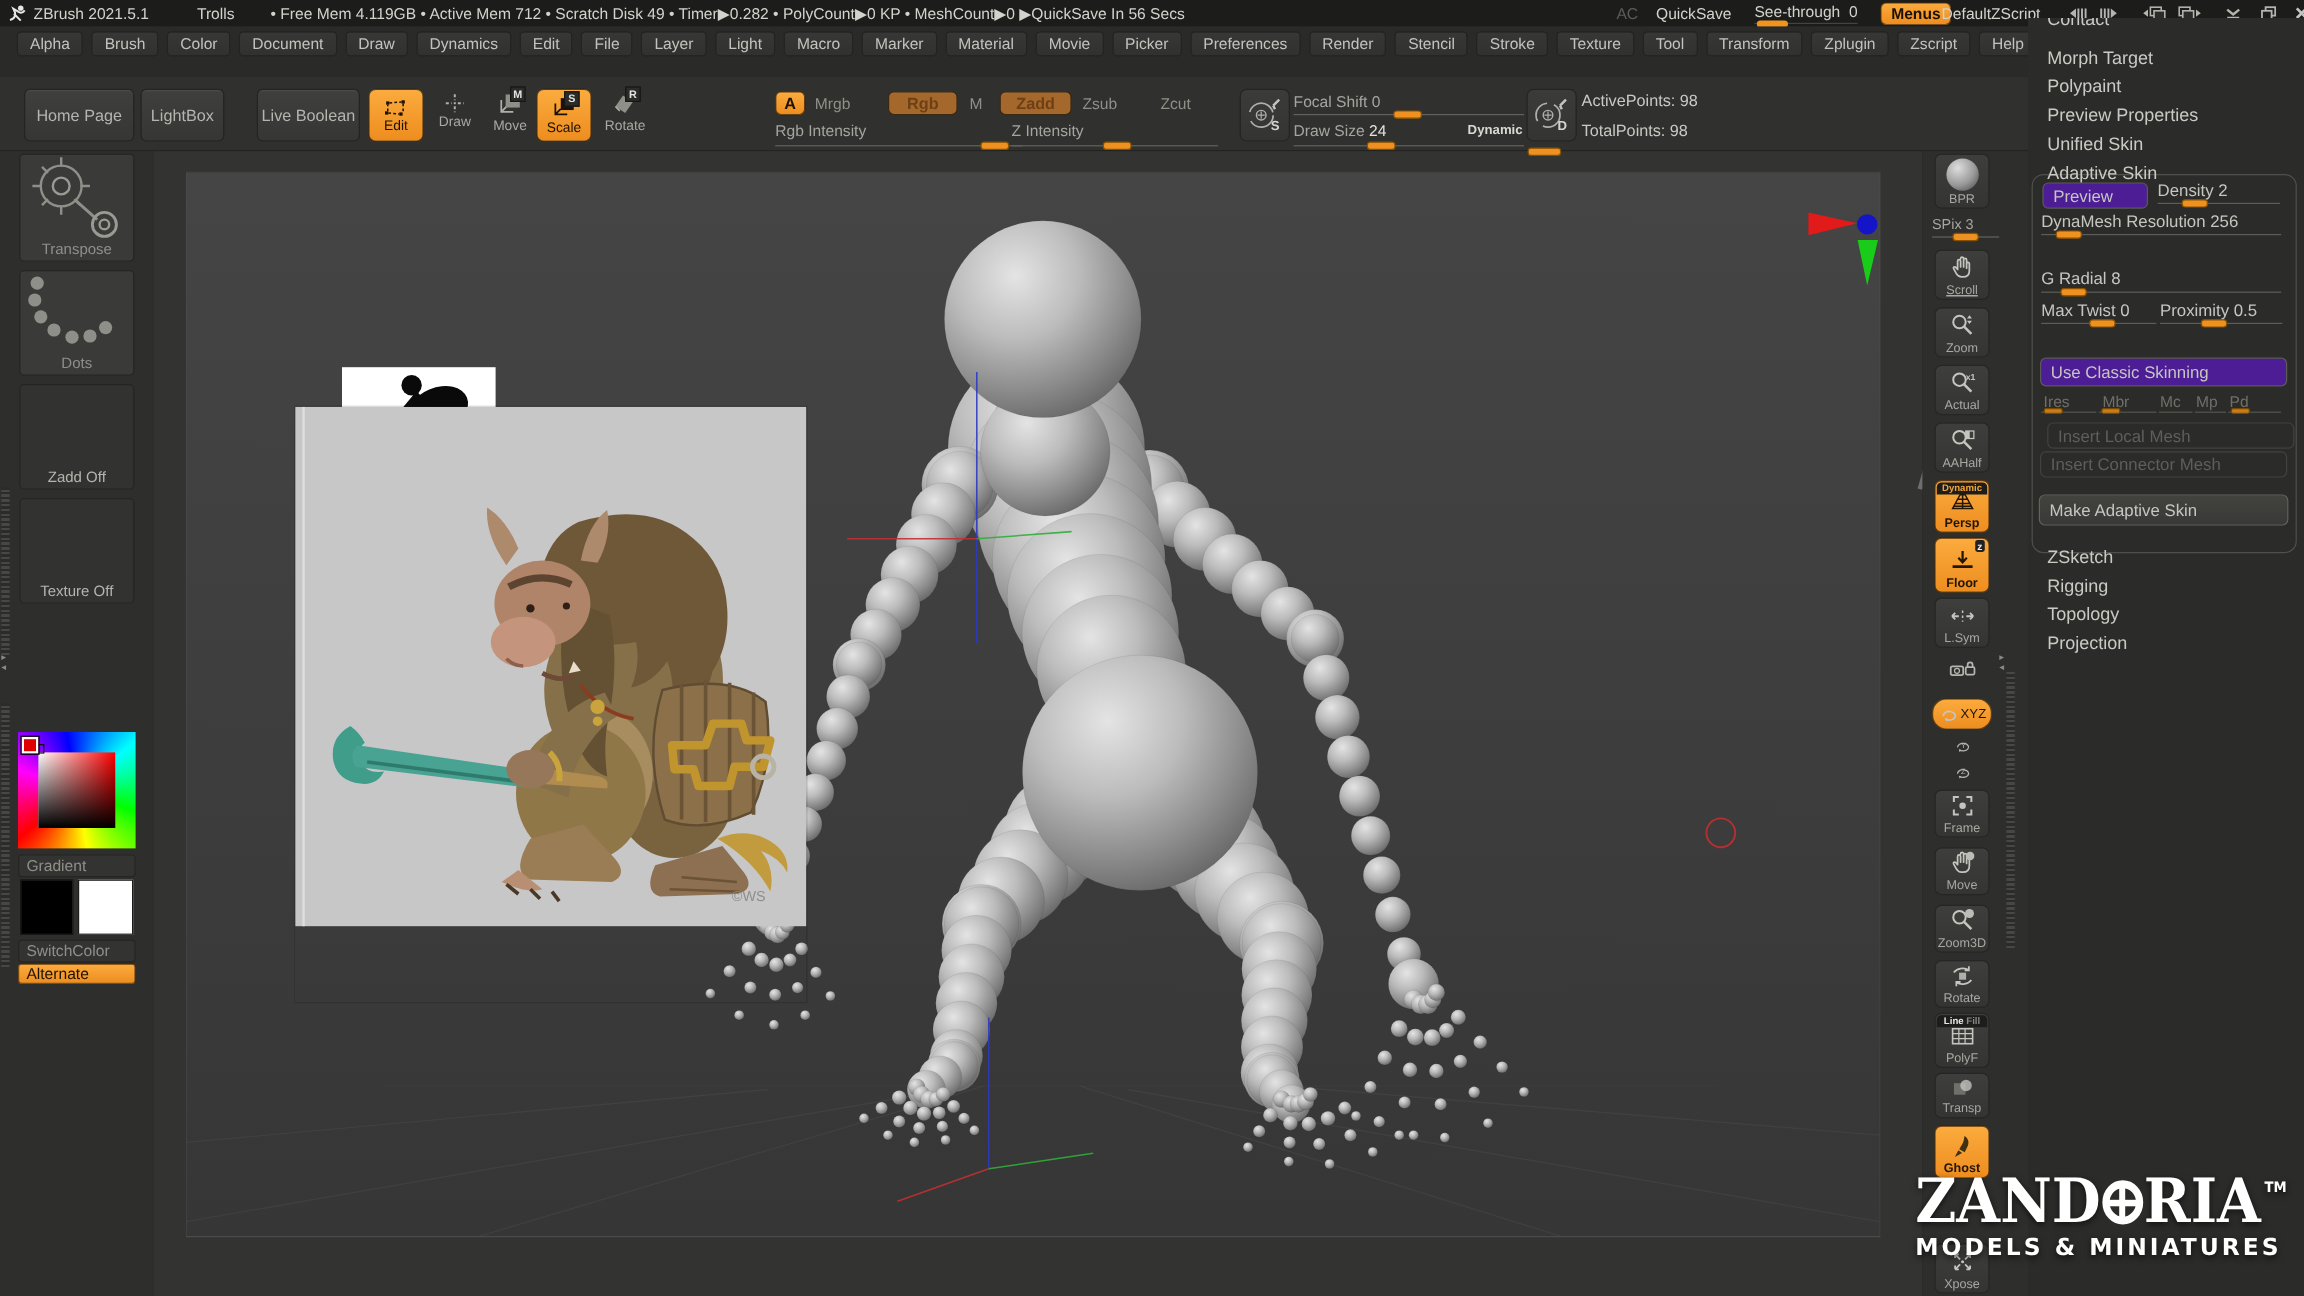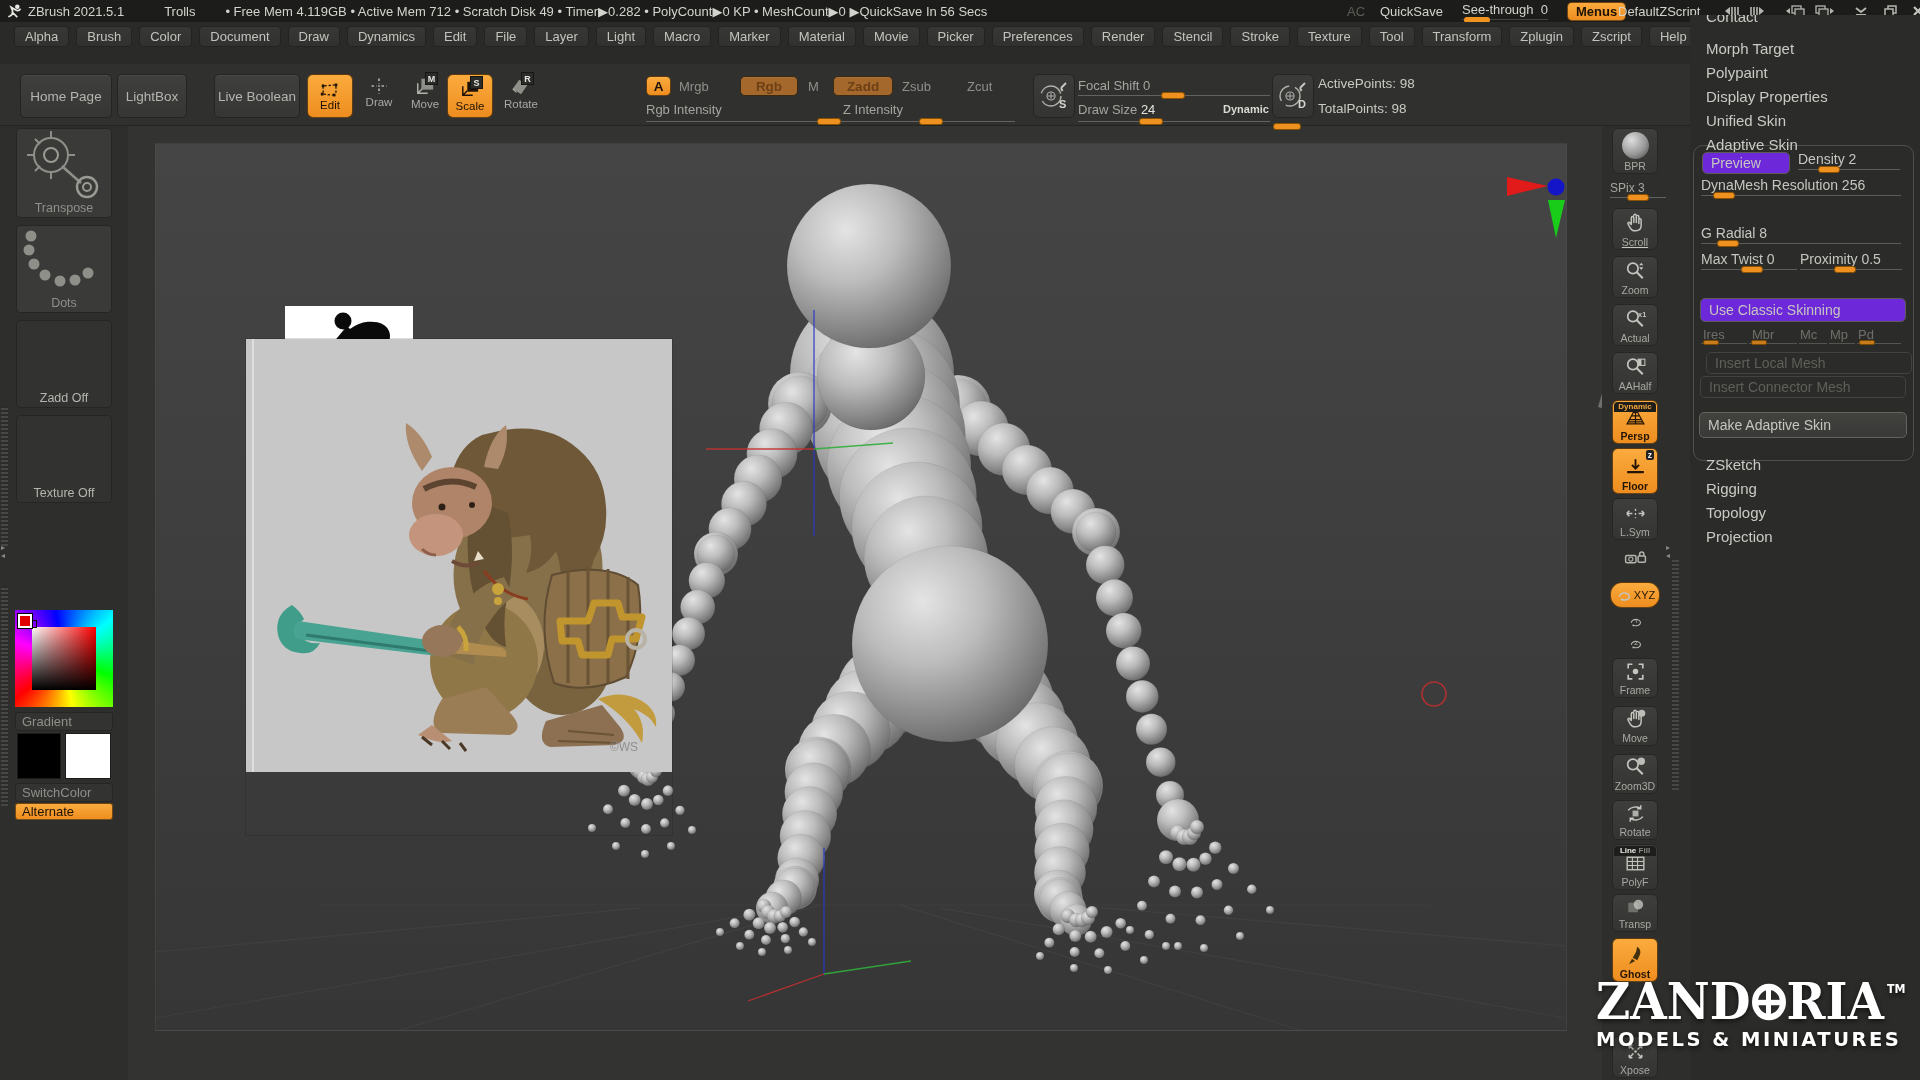--- a/index.html
+++ b/index.html
@@ -105,21 +105,21 @@
   .rs-slider .s-label{font-size:12px;color:#a5a5a0;text-align:left}
   .sphico{border-radius:50%;background:radial-gradient(circle at 35% 30%,#dedede,#999 55%,#4a4a4a 95%)}
 
   
   #panel{position:absolute;left:1690px;top:15px;width:230px;height:1065px;background:#2b2b29}
   .p-item{position:absolute;left:16px;font-size:15px;color:#cacac5;white-space:nowrap}
   #p-clipped{position:absolute;left:16px;top:0px;height:11px;overflow:hidden}
   #p-clipped span{display:block;transform:translateY(-7px);font-size:15px;color:#cacac5}
   #as-section{position:absolute;left:3px;top:130px;width:221px;height:316px;border:1px solid #4f4f4b;border-radius:10px}
   .p-btn{position:absolute;border:1px solid #5a5a56;border-radius:5px;font-size:14px;color:#c6c6c1;
-    background:#6d28d9;display:flex;align-items:center;padding:0 8px}
+    background:#4c1d95;display:flex;align-items:center;padding:0 8px}
   .p-btn.raised{background:linear-gradient(#42423f,#393937);border-color:#62625e}
   .p-btn.disabled{border-color:#42423e;color:#5f5f5a;background:transparent}
   .p-slider{position:absolute}
   .p-slider .s-label{font-size:14px;color:#c6c6c1;white-space:nowrap}
   .p-slider .s-track{position:absolute;left:0;right:0;bottom:0;height:1px;background:#5c5c58}
   .p-slider .s-handle{position:absolute;bottom:-3px;width:22px;height:7px;border-radius:3px;background:#ee9121;border:1px solid #8a5200}
   .mini-lbl{position:absolute;font-size:13px;color:#6f6f6a}
   .mini-track{position:absolute;height:1px;background:#55554f}
   .mini-handle{position:absolute;width:16px;height:5px;border-radius:2px;background:#c87c1c;border:1px solid #7a4a00}
 
@@ -823,21 +823,21 @@
         <span class="rs-label">Xpose</span>
       </div>
     </div>
 
   <div id="panel">
     <div id="p-clipped">
         <span>Contact</span>
       </div>
     <div class="p-item" style="top:25px">Morph Target</div>
     <div class="p-item" style="top:49px">Polypaint</div>
-    <div class="p-item" style="top:73px">Display Properties</div>
+    <div class="p-item" style="top:73px">Preview Properties</div>
     <div class="p-item" style="top:97px">Unified Skin</div>
 
     <div id="as-section"></div>
     <div class="p-item" style="top:121px">Adaptive Skin</div>
 
     <div class="p-btn" style="left:12px;top:137px;width:88px;height:22px">Preview</div>
     <div class="p-slider" style="left:108px;top:135px;width:102px;height:20px">
       <span class="s-label">Density 2</span>
       <span class="s-track"></span><span class="s-handle" style="left:20%"></span>
     </div>

